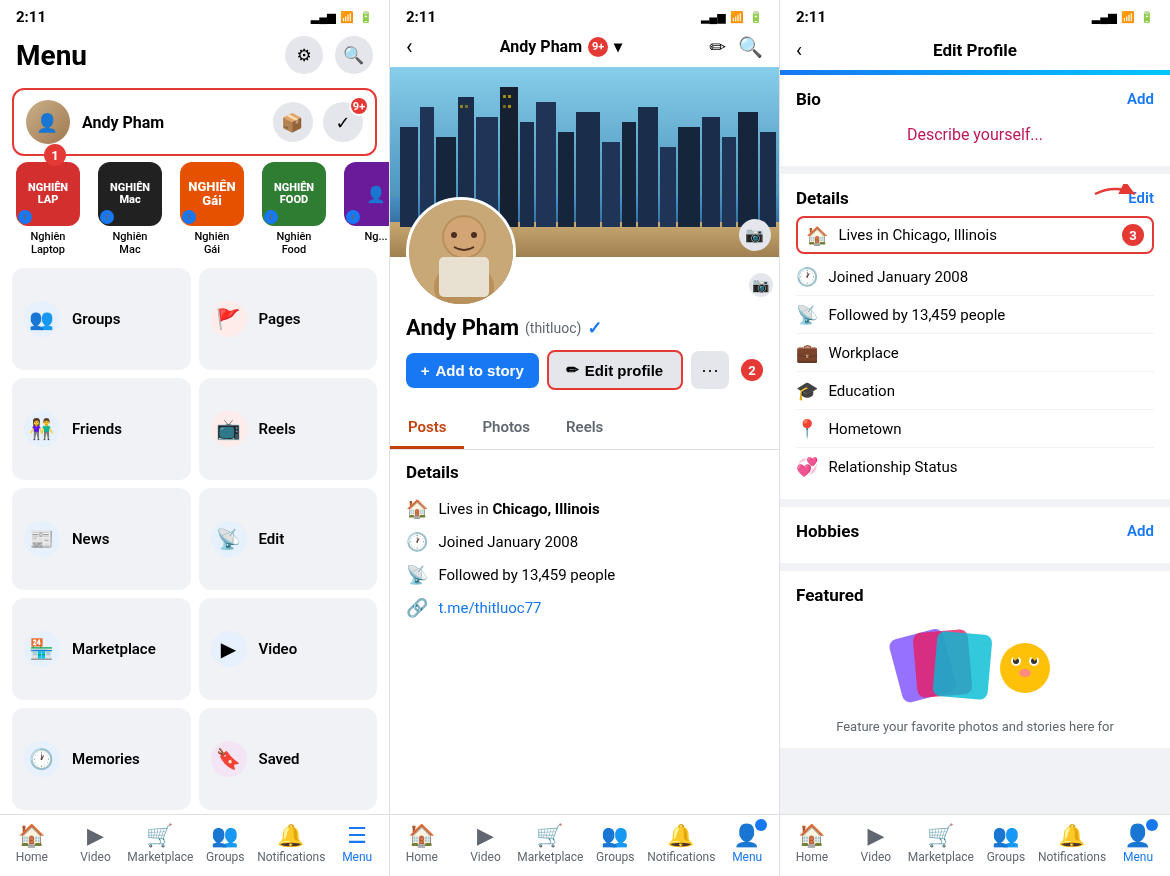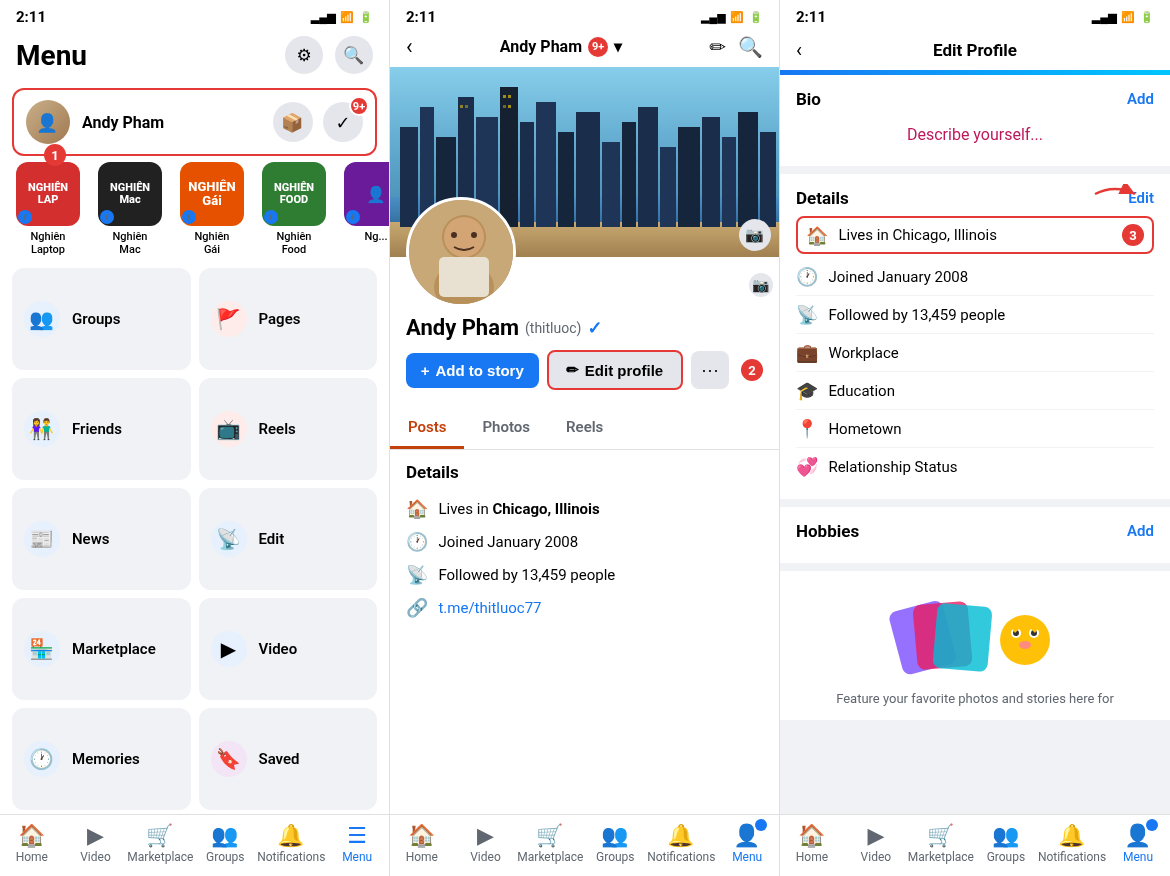--- a/index.html
+++ b/index.html
@@ -757,20 +757,23 @@
   </div>
 
   <div class="hobbies-section">
     <div class="edit-section-header">
       <span class="edit-section-title">Hobbies</span>
       <span class="edit-section-action">Add</span>
     </div>
   </div>
 
   <div class="featured-section">
+    <div class="edit-section-header">
+      <span class="edit-section-title">Featured</span>
+    </div>
     <div class="featured-content">
 
       <svg width="200" height="80" xmlns="http://www.w3.org/2000/svg">
         <rect x="20" y="10" width="55" height="65" rx="8" fill="#7c4dff" opacity="0.8" transform="rotate(-15 48 42)"></rect>
         <rect x="40" y="8" width="55" height="65" rx="8" fill="#e91e63" opacity="0.8" transform="rotate(-5 68 40)"></rect>
         <rect x="60" y="10" width="55" height="65" rx="8" fill="#00bcd4" opacity="0.8" transform="rotate(5 88 42)"></rect>
 
         <circle cx="150" cy="45" r="25" fill="#ffc107"></circle>
         <circle cx="141" cy="38" r="5" fill="#fff"></circle>
         <circle cx="159" cy="38" r="5" fill="#fff"></circle>

